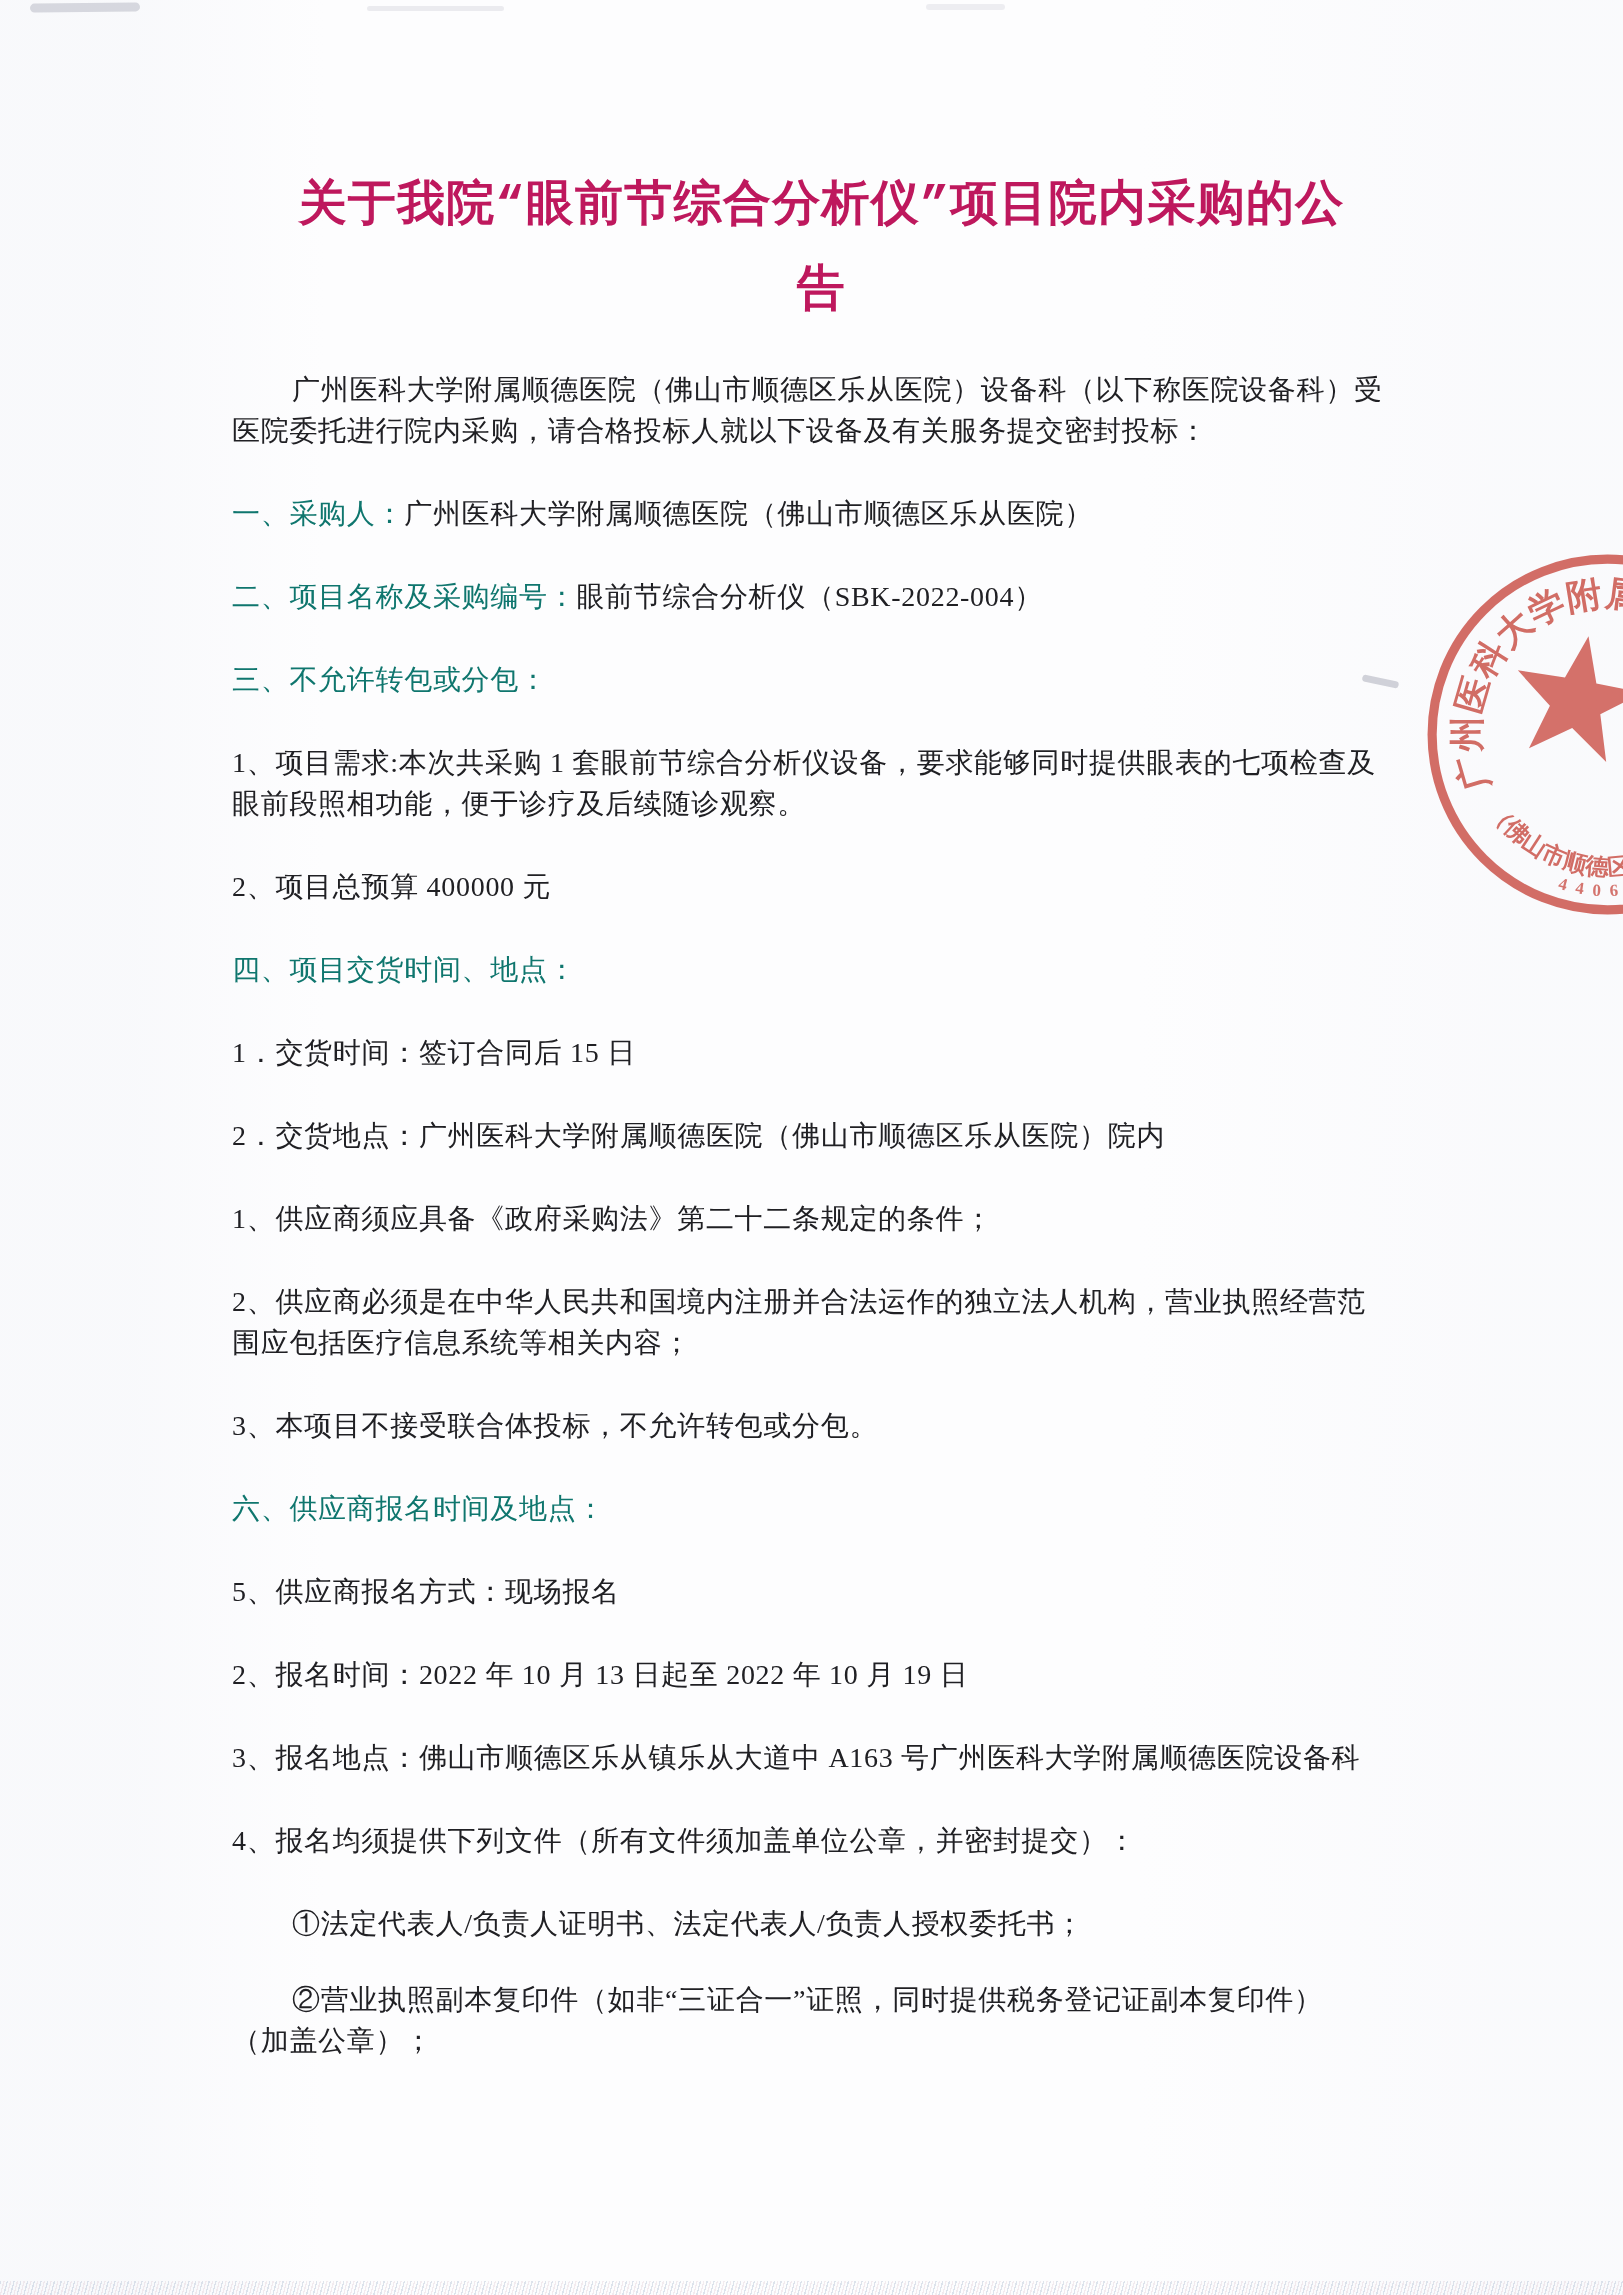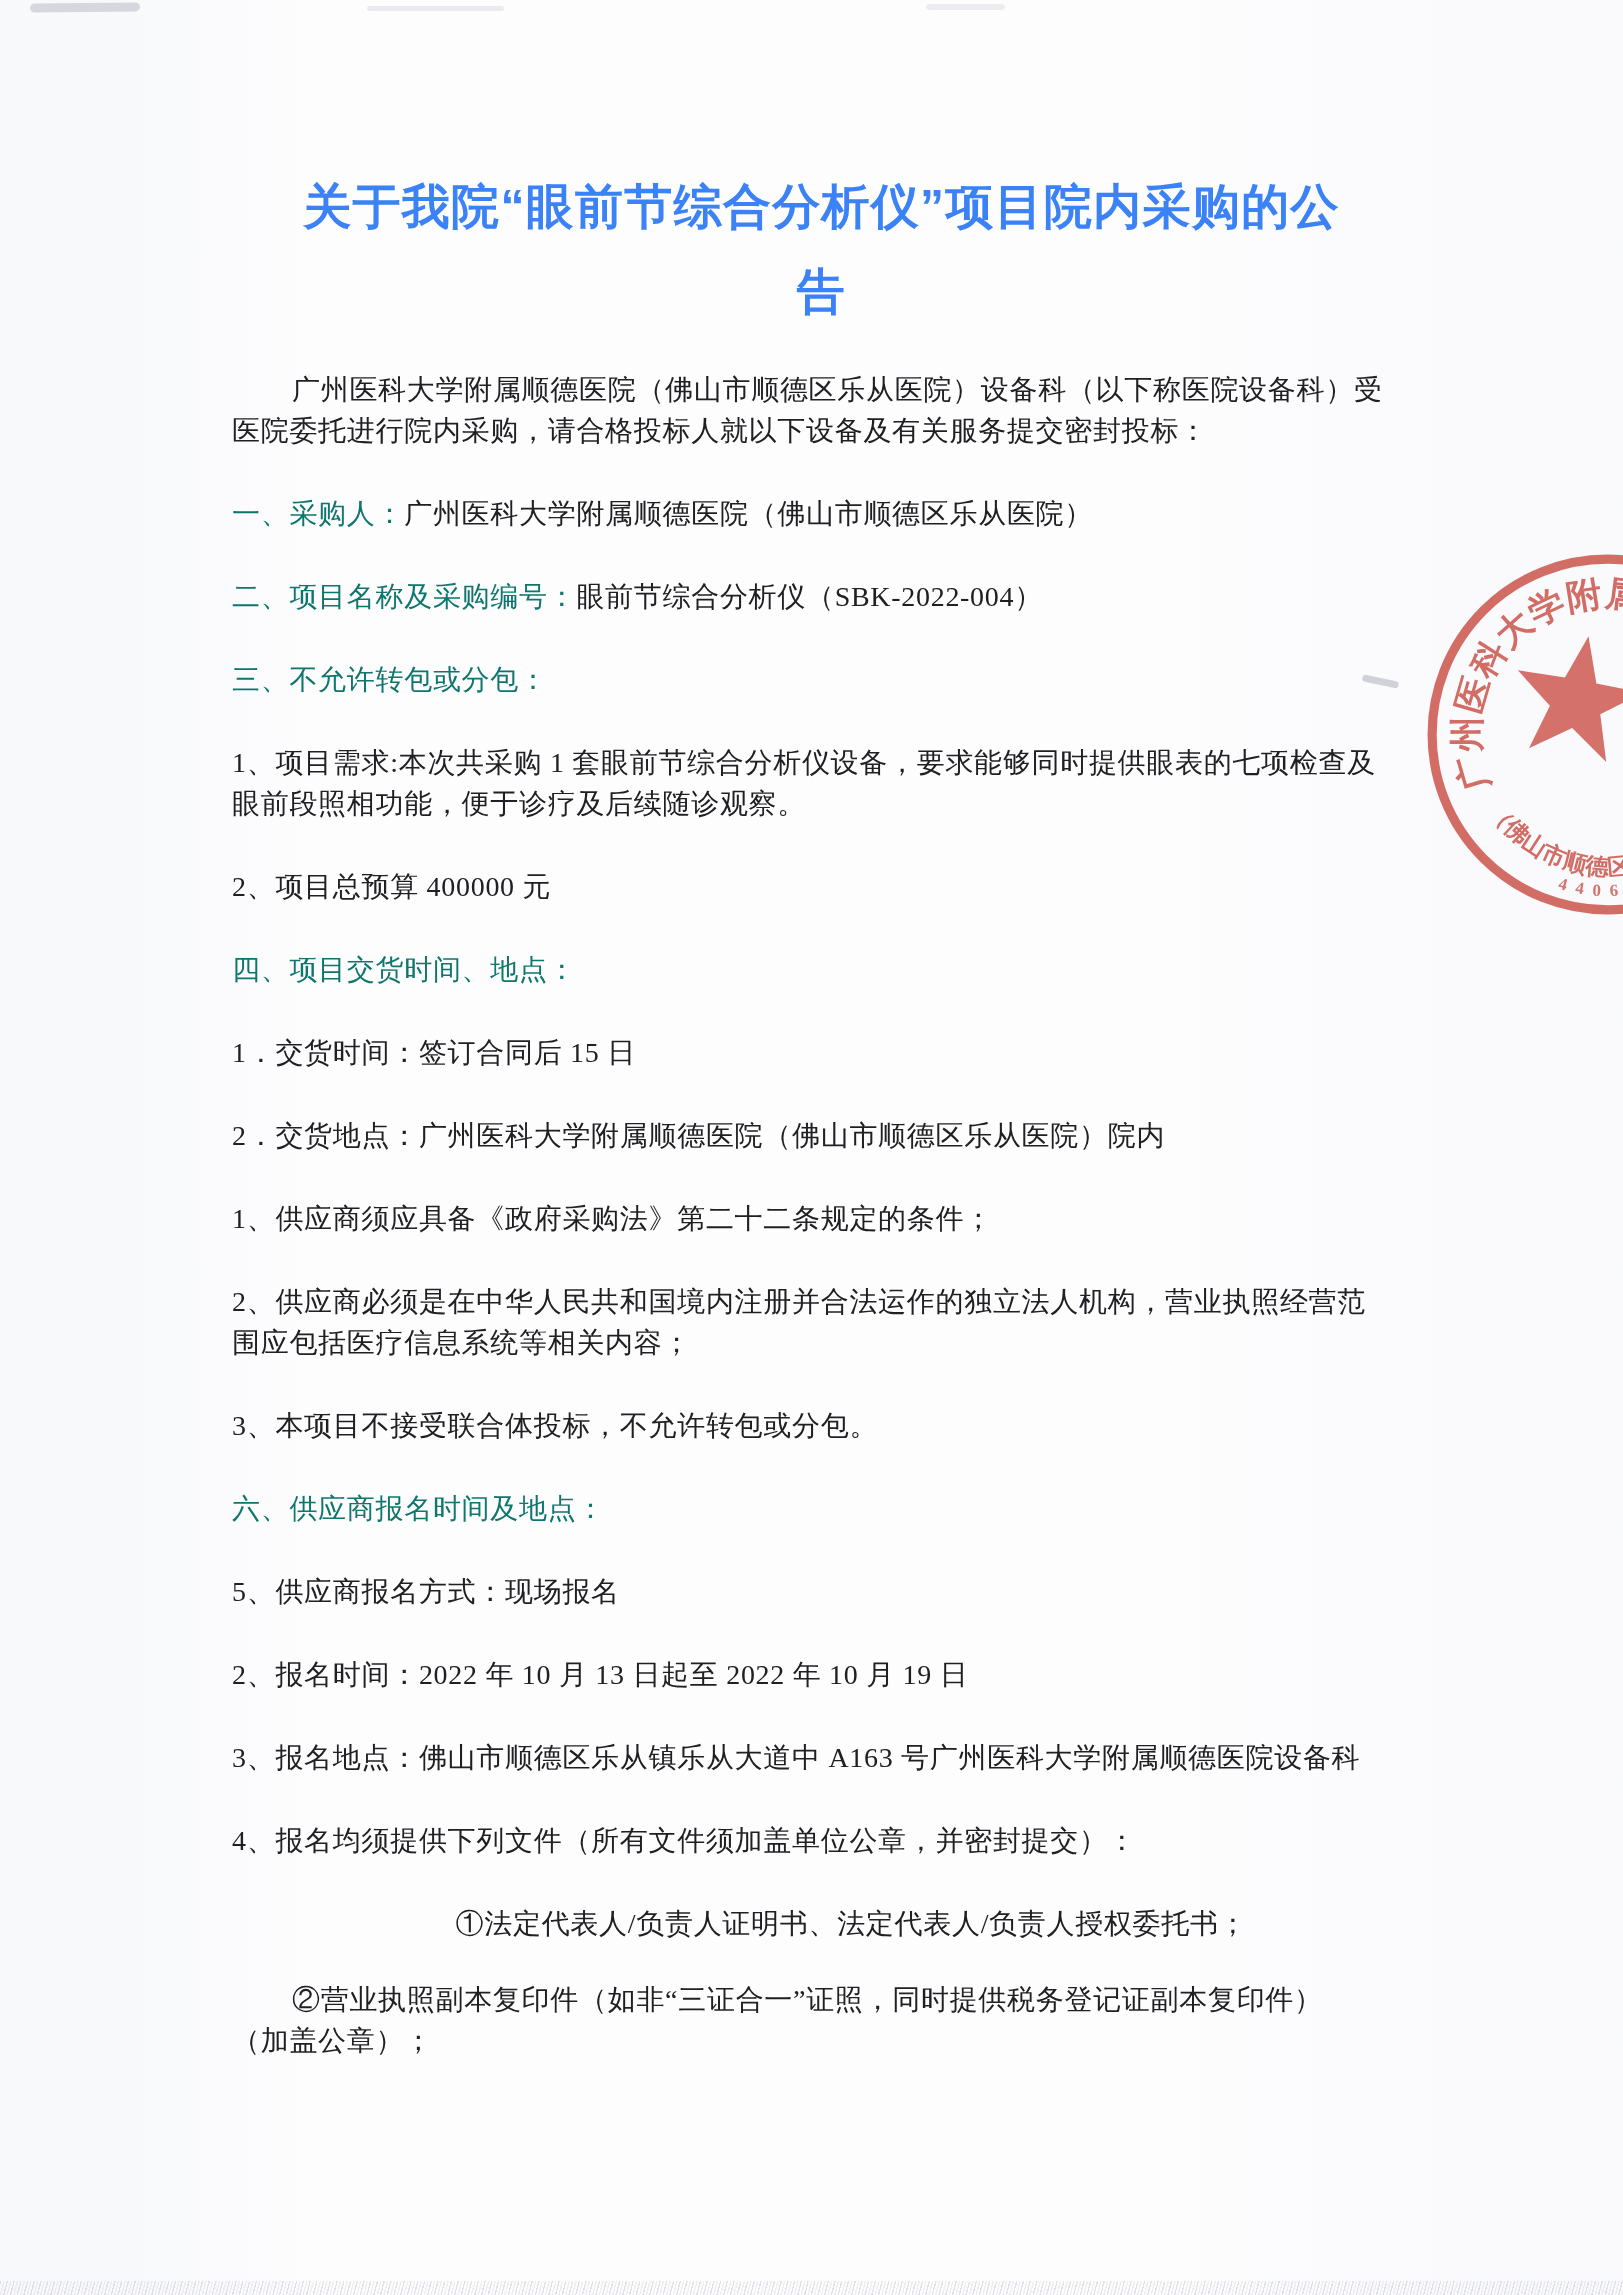--- a/index.html
+++ b/index.html
@@ -26,41 +26,41 @@
   .content {
     position: absolute;
     left: 232px;
     top: 164px;
     width: 1179px;
     color: #1d1d20;
   }
 
   .doc-title {
     text-align: center;
-    font-family: Liberation Sans, sans-serif;
+    font-family: Liberation Mono, monospace;
     font-weight: bold;
     font-size: 48px;
     line-height: 85px;
     letter-spacing: 1.3px;
-    color: #3b82f6;
+    color: #be185d;
     margin-bottom: 34px;
   }
 
   .para {
     font-size: 28px;
     line-height: 41px;
     letter-spacing: 0.7px;
     white-space: pre-wrap;
     margin-bottom: 42px;
     color: #202024;
     margin-top: 35px;
   }
   .para .lbl { font-weight: normal; color: #0f766e; }
   .indent2 { text-indent: 60px; }
-  .tight { margin-bottom: 7.9px; text-align: center; }
+  .tight { margin-bottom: 7.9px; }
 
   
   .stamp {
     position: absolute;
     left: 1385px;
     top: 512px;
     width: 445px;
     height: 445px;
     mix-blend-mode: multiply;
     opacity: 0.92;

